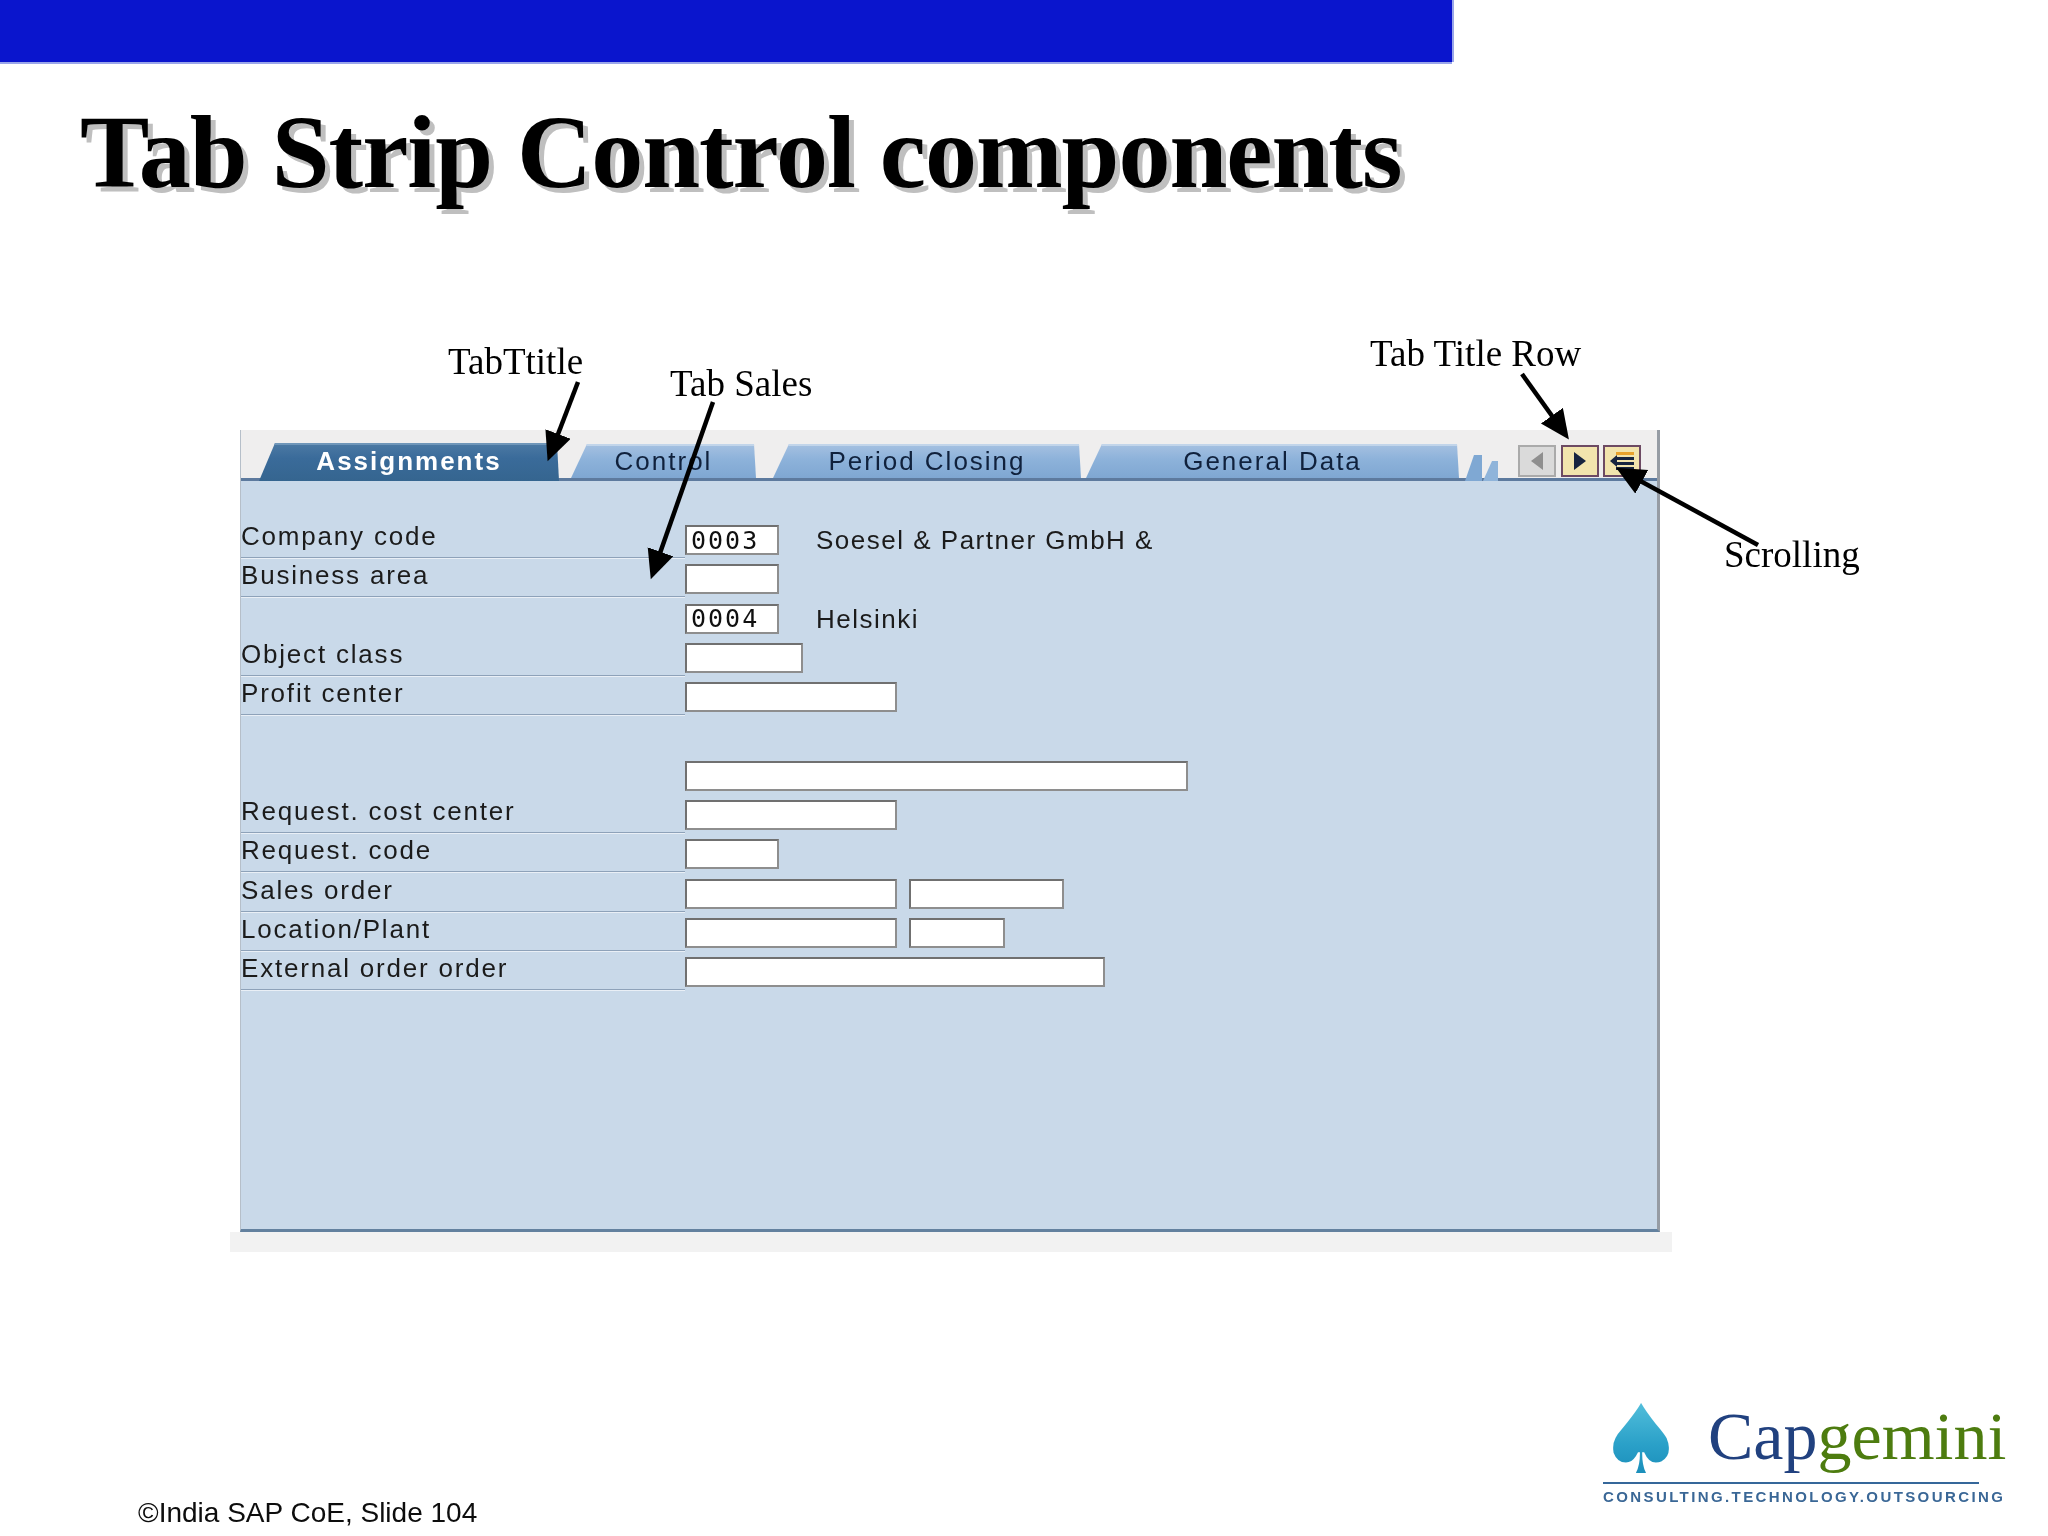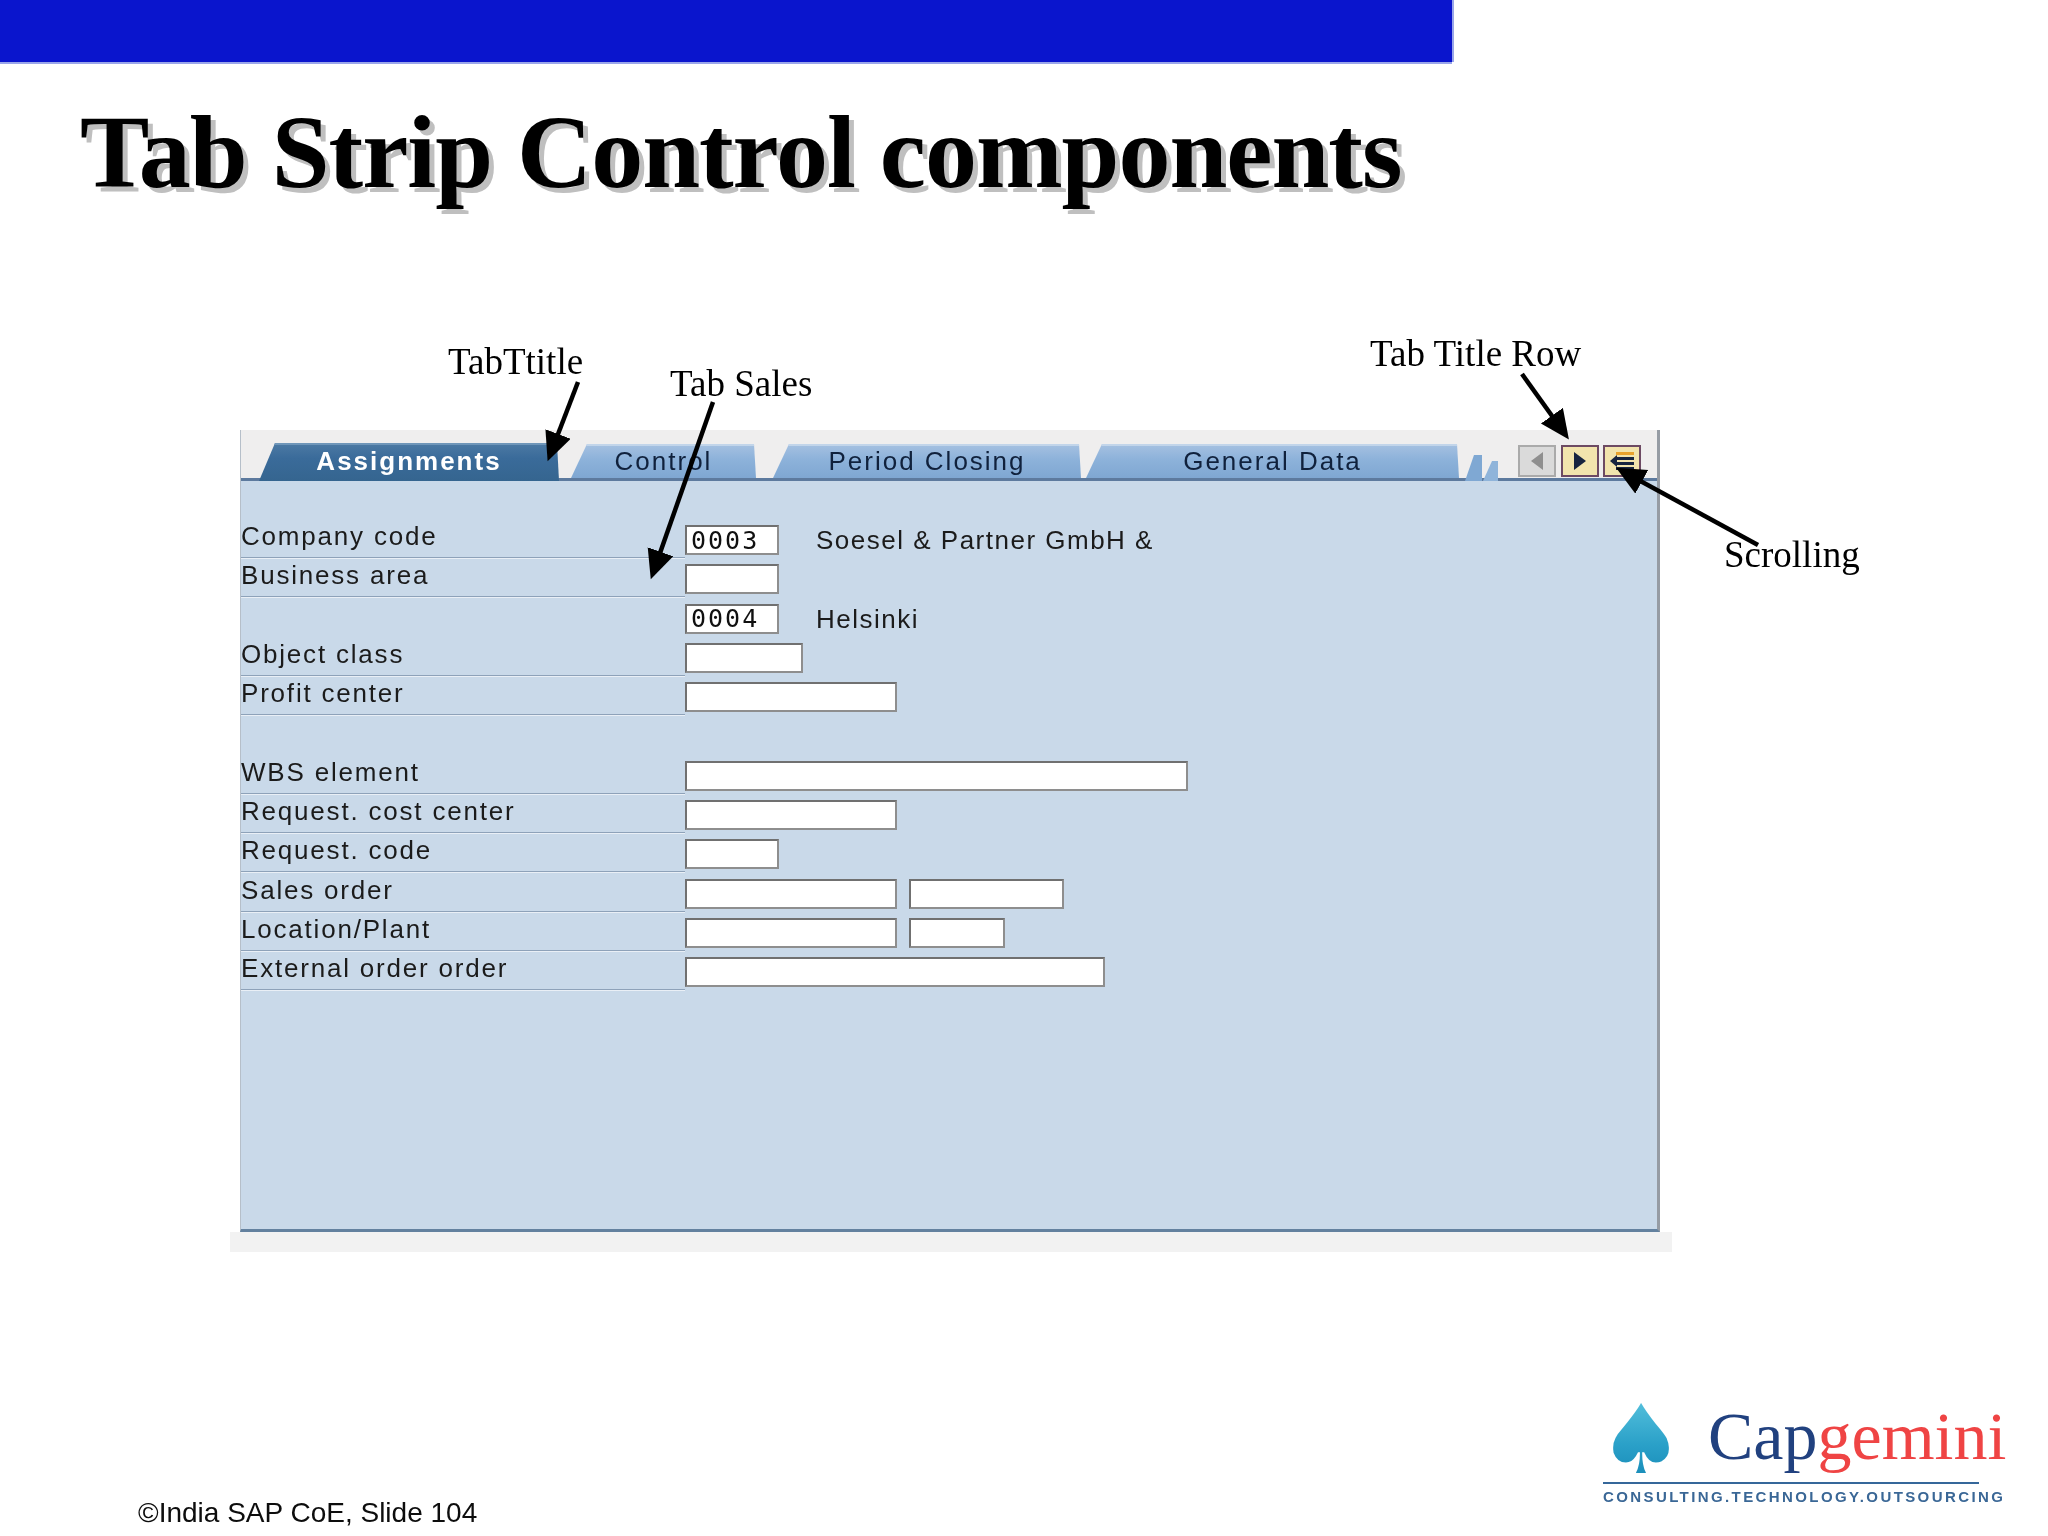--- a/index.html
+++ b/index.html
@@ -114,21 +114,21 @@
     position:absolute; left:2px; top:-4px; font-size:96px; line-height:96px;
     font-family:"DejaVu Sans", sans-serif;
     background:linear-gradient(180deg,#5cc6e0 0%,#2aa0c8 55%,#1486b4 100%);
     -webkit-background-clip:text; background-clip:text; color:transparent;
   }
   .logo-word {
     position:absolute; left:112px; top:6px; font-family:"Liberation Serif", serif;
     font-size:68px; line-height:68px; white-space:nowrap;
   }
   .logo-word .w1 { color:#21417f; }
-  .logo-word .w2 { color:#ef4444;text-align:right; }
+  .logo-word .w2 { color:#4d7c0f;text-align:right; }
   .logo-rule { position:absolute; left:7px; top:86px; width:376px; height:2px; background:#35679a; }
   .logo-tagline {
     position:absolute; left:7px; top:92px; font-size:15px; font-weight:bold;
     letter-spacing:2.4px; color:#3a6796; white-space:nowrap;text-align:center;
   }
 </style>
 </head>
 <body>
 
 <div class="slide">
@@ -217,23 +217,20 @@
         </div>
         <div class="form-row" style="top: 216.2px;">
           <div class="label-cell">
             <span>Profit center</span>
           </div>
           <div class="inputs">
             <input type="text" class="sapbox" value="" style="width: 212px;">
           </div>
         </div>
         <div class="form-row" style="top: 294.8px;">
-          <div class="label-cell">
-            <span>WBS element</span>
-          </div>
           <div class="inputs">
             <input type="text" class="sapbox" value="" style="width: 503px;">
           </div>
         </div>
         <div class="form-row" style="top: 334.1px;">
           <div class="label-cell">
             <span>Request. cost center</span>
           </div>
           <div class="inputs">
             <input type="text" class="sapbox" value="" style="width: 212px;">

